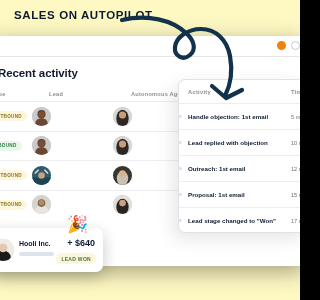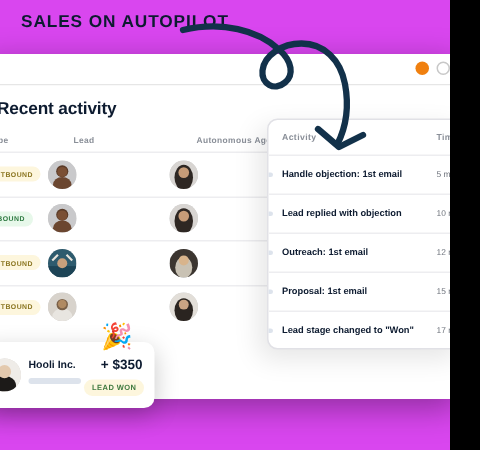--- a/index.html
+++ b/index.html
@@ -5,21 +5,21 @@
   * { box-sizing: border-box; margin: 0; padding: 0; }
   html, body {
     width: 300px; height: 300px;
     overflow: hidden;
     background: #000000;
     font-family: "Liberation Sans", sans-serif;
   }
   #stage {
     position: relative;
     width: 300px; height: 300px;
-    background: #d946ef;
+    background: #fef9c3;
     overflow: hidden;
   }
 
   
   .hero-text {
     position: absolute;
     left: 14px; top: 9px;
     font-size: 11.5px;
     font-weight: 700;
     letter-spacing: 0.6px;
@@ -382,21 +382,21 @@
     <span class="t-emoji">🎉</span>
     <span class="t-avatar">
       <svg viewBox="0 0 40 40">
           <rect width="40" height="40" fill="#efece8"></rect>
           <ellipse cx="20" cy="33" rx="14" ry="12" fill="#1c1a18"></ellipse>
           <circle cx="20" cy="16" r="8" fill="#e3c9ae"></circle>
         </svg>
     </span>
     <span class="t-company">Hooli Inc.</span>
     <span class="t-skel"></span>
-    <span class="t-amount">+ $350</span>
+    <span class="t-amount">+ $640</span>
     <span class="t-badge">LEAD WON</span>
   </div>
 
   <svg class="arrow-svg" viewBox="0 0 300 300">
     <path d="M122,20 C148,14 172,20 186,33 C195,41 196,50 190,55 C183,61 174,56 175,47 C176,37 188,29 201,29 C216,29 227,40 230,56 C233,72 231,84 225,96" fill="none" stroke="#12314a" stroke-width="4.2" stroke-linecap="round"></path>
     <path d="M212,86 L226,98 L242,90" fill="none" stroke="#12314a" stroke-width="4.2" stroke-linecap="round" stroke-linejoin="round"></path>
   </svg>
 
 </div>
 

